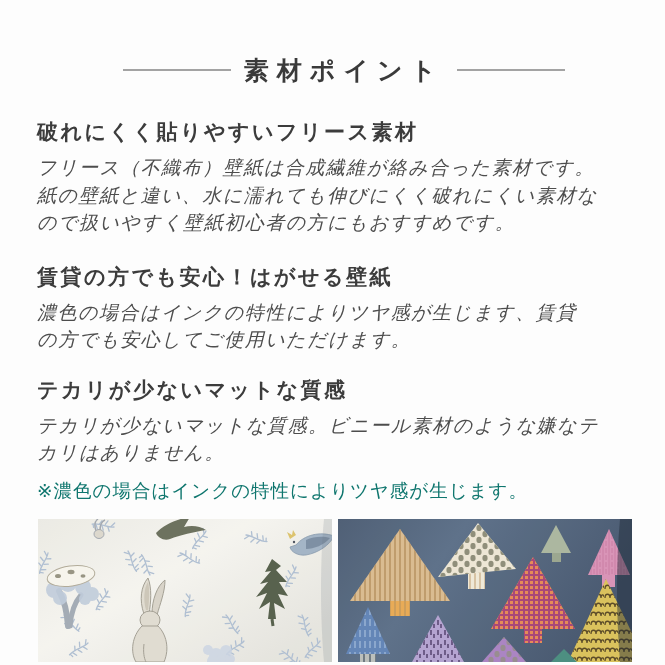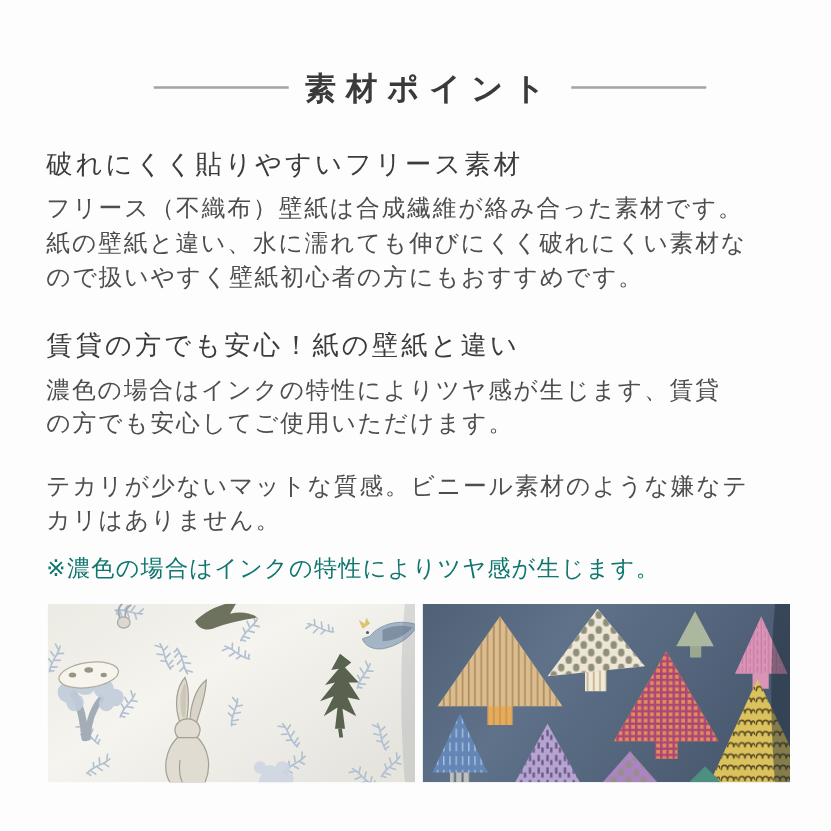--- a/index.html
+++ b/index.html
@@ -21,26 +21,26 @@
     margin:0;font-size:25px;font-weight:600;letter-spacing:8px;
     color:#3a3a3a;white-space:nowrap;
   }
 
   
   .section{margin:0 32px 0 37px;}
   .sec-1{margin-top:30px;}
   .sec-2{margin-top:26px;}
   .sec-3{margin-top:22px;}
   .sec-heading{
-    margin:0 0 9px 0;font-size:21px;line-height:27px;font-weight:400;
+    margin:0 0 9px 0;font-size:21px;line-height:27px;font-weight:700;
     letter-spacing:2.5px;color:#3c3c3c;white-space:nowrap;
   }
   .sec-body{
     margin:0;font-size:19px;line-height:27.5px;letter-spacing:1.5px;
-    color:#4d4d4d;white-space:pre-line;
+    color:#4d4d4d;white-space:pre-line;font-style:italic;
   }
   .note{
     margin:11px 32px 0 37px;font-size:18.5px;line-height:25.5px;
     letter-spacing:1px;color:#0f766e;white-space:pre-line;
   }
 
   
   .samples{
     margin:16px 33px 0 38px;height:143px;
     display:flex;gap:6px;overflow:hidden;
@@ -60,26 +60,27 @@
   </div>
 
   <section class="section sec-1">
     <h2 class="sec-heading">破れにくく貼りやすいフリース素材</h2>
     <p class="sec-body">フリース（不織布）壁紙は合成繊維が絡み合った素材です。
 紙の壁紙と違い、水に濡れても伸びにくく破れにくい素材な
 ので扱いやすく壁紙初心者の方にもおすすめです。</p>
   </section>
 
   <section class="section sec-2">
-    <h2 class="sec-heading">賃貸の方でも安心！紙の壁紙と違い</h2>
+    <h2 class="sec-heading">賃貸の方でも安心！はがせる壁紙</h2>
     <p class="sec-body">濃色の場合はインクの特性によりツヤ感が生じます、賃貸
 の方でも安心してご使用いただけます。</p>
   </section>
 
   <section class="section sec-3">
+    <h2 class="sec-heading">テカリが少ないマットな質感</h2>
     <p class="sec-body">テカリが少ないマットな質感。ビニール素材のような嫌なテ
 カリはありません。</p>
   </section>
 
   <p class="note">※濃色の場合はインクの特性によりツヤ感が生じます。</p>
 
   <div class="samples">
 
     <figure class="sample" style="margin:0">
       <svg width="294" height="143" viewBox="0 0 294 143">

